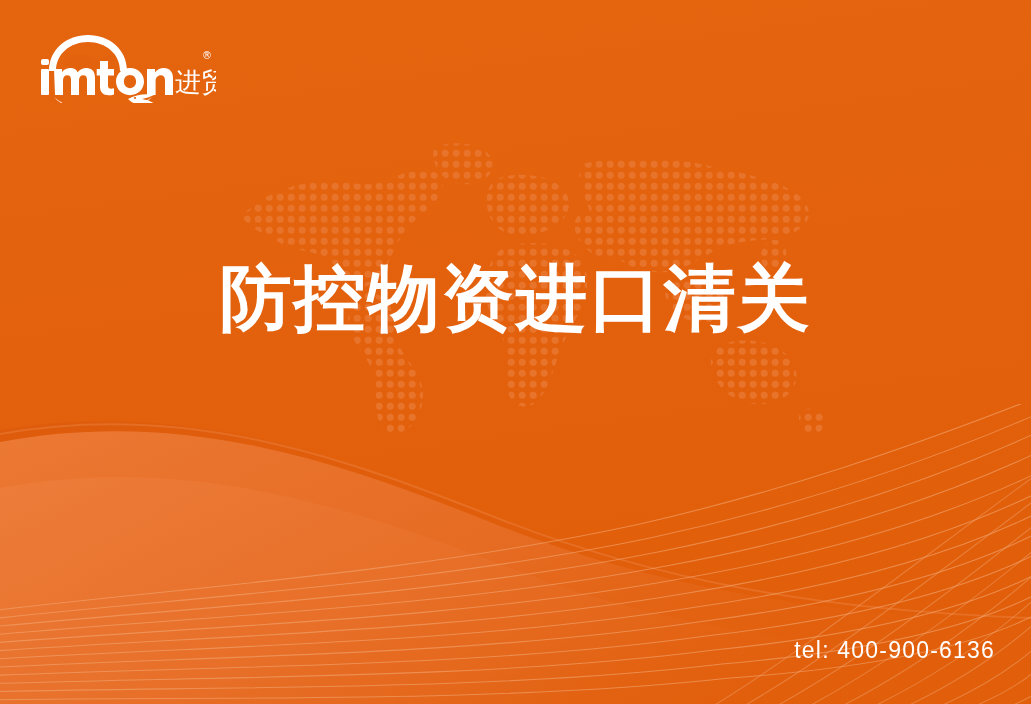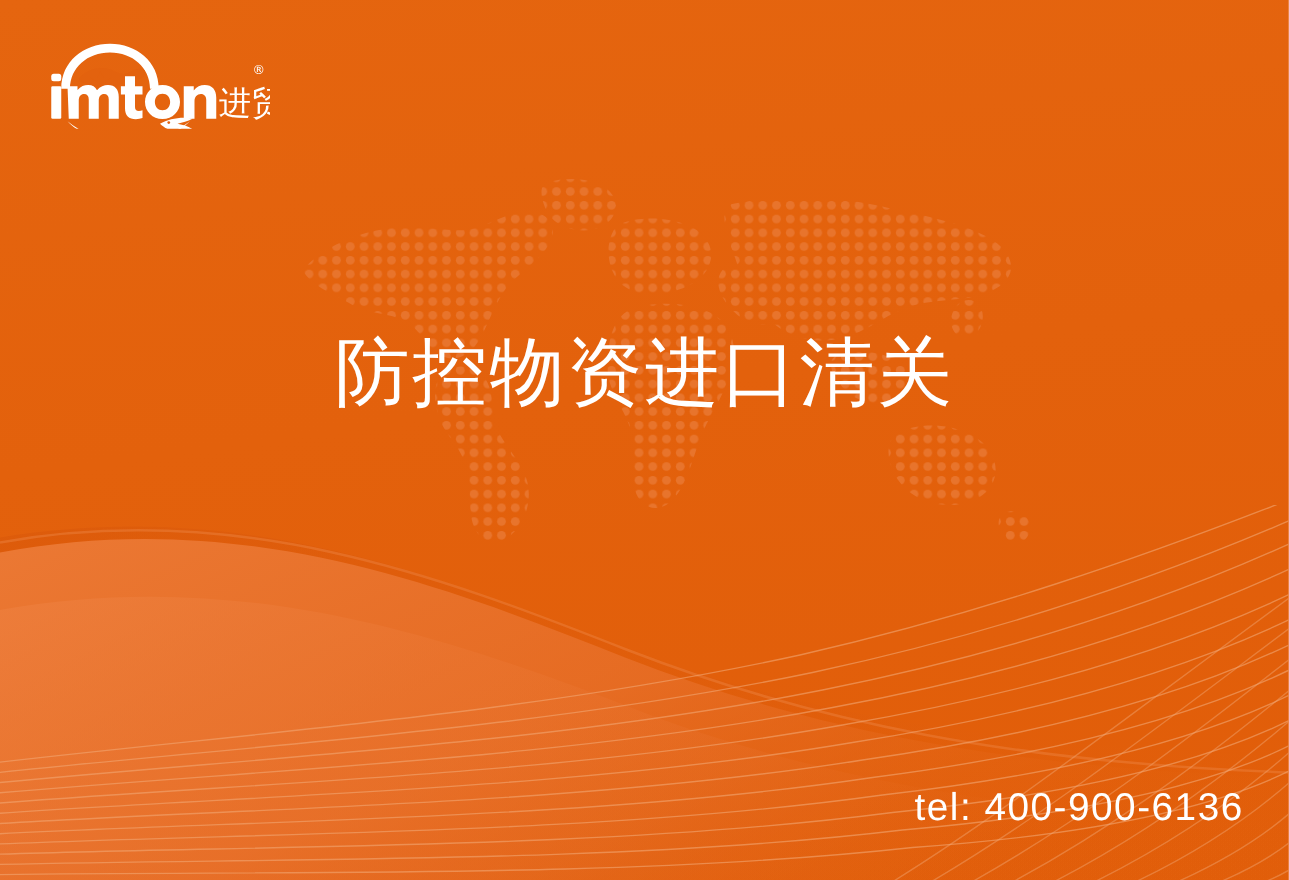--- a/index.html
+++ b/index.html
@@ -67,35 +67,35 @@
   #headline {
     position: absolute;
     left: 0;
     top: 231px;
     width: 1031px;
     text-align: center;
     color: #ffffff;
   }
   .headline-line {
     display: block;
-    font-size: 60px;
+    font-size: 72px;
     line-height: 134px;
-    font-weight: 400;
+    font-weight: 700;
     letter-spacing: 2px;
     font-family: "DejaVu Sans", "Liberation Sans", sans-serif;
     white-space: nowrap;
   }
 
   
   #phone {
     position: absolute;
     right: 36px;
     bottom: 40px;
     color: #ffffff;
-    font-size: 31px;
+    font-size: 23px;
     letter-spacing: 1.2px;
     font-family: "Liberation Sans", "DejaVu Sans", sans-serif;
     white-space: nowrap;
   }
 </style>
 </head>
 <body>
 
 <div id="poster">
 

